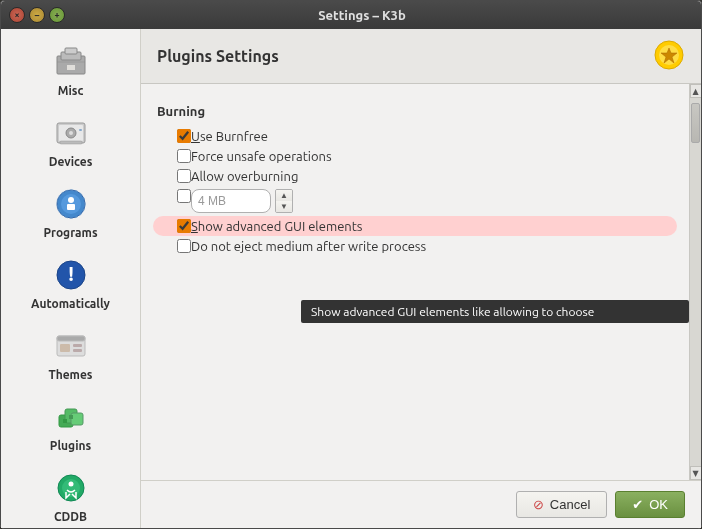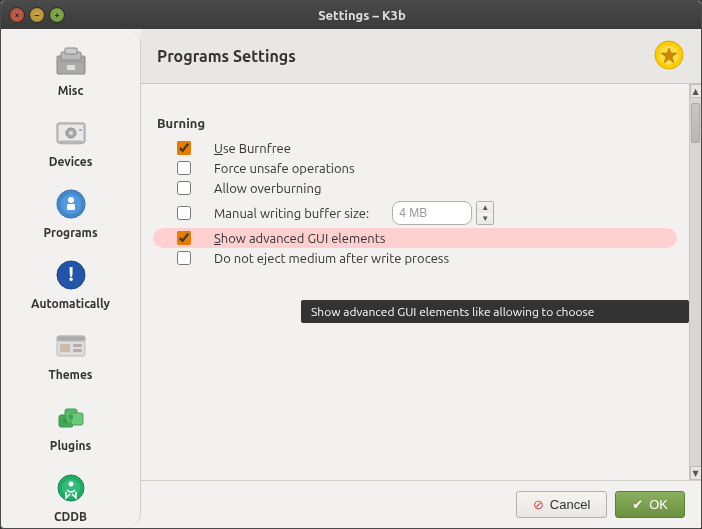--- a/index.html
+++ b/index.html
@@ -68,21 +68,20 @@
       overflow: hidden;
     }
     .sidebar {
       width: 140px;
       background: #f2f1f0;
       border-right: 1px solid #d0cfc8;
       display: flex;
       flex-direction: column;
       padding-top: 4px;
       overflow-y: auto;
-      border-radius: 15px;
     }
     .sidebar-item {
       display: flex;
       flex-direction: column;
       align-items: center;
       padding: 8px 4px 6px;
       cursor: pointer;
       border-radius: 3px;
       margin: 1px 3px;
       color: #333;
@@ -124,27 +123,26 @@
     .panel-content {
       flex: 1;
       padding: 12px 16px;
       overflow-y: auto;
     }
     .section-title {
       font-weight: bold;
       font-size: 13px;
       color: #333;
       margin-bottom: 8px;
-      margin-top: 20px;
+      margin-top: 8px;
     }
     .option-row {
       display: flex;
-      align-items: center;
       padding: 3px 0 3px 20px;
-      gap: 23px;
+      gap: 0;
     }
     .option-row.highlighted {
       background: #ffd0d0;
       margin-left: -4px;
       margin-right: -4px;
       padding-left: 24px;
       border-radius: 10px;
     }
     .option-row input[type="checkbox"] {
       width: 14px;
@@ -383,21 +381,21 @@
           </svg>
         </div>
         <div class="sidebar-label">CDDB</div>
       </div>
 
     </div>
 
     <div class="main-panel">
 
       <div class="panel-header">
-        <div class="panel-title">Programs Settings</div>
+        <div class="panel-title">Plugins Settings</div>
         <div>
           <svg width="32" height="32" viewBox="0 0 32 32">
             <circle cx="16" cy="16" r="14" fill="#ffcc00" stroke="#ddaa00" stroke-width="1"></circle>
             <circle cx="16" cy="16" r="10" fill="#ffdd44"></circle>
             <polygon points="16,9 18,14 24,14 19,18 21,24 16,20 11,24 13,18 8,14 14,14" fill="#cc8800" stroke="#aa6600" stroke-width="0.5"></polygon>
           </svg>
         </div>
       </div>
 
       <div class="panel-body">
@@ -415,21 +413,20 @@
             <label class="option-label">Force unsafe operations</label>
           </div>
 
           <div class="option-row">
             <input type="checkbox" style="">
             <label class="option-label">Allow overburning</label>
           </div>
 
           <div class="option-row">
             <input type="checkbox" style="">
-            <label class="option-label">Manual writing buffer size:</label>
             <div class="spin-container">
               <input type="text" class="spin-input" value="4 MB" style="">
               <div class="spin-buttons">
                 <button class="spin-btn">▲</button>
                 <button class="spin-btn">▼</button>
               </div>
             </div>
           </div>
 
           <div class="option-row highlighted" style="position:relative;">

